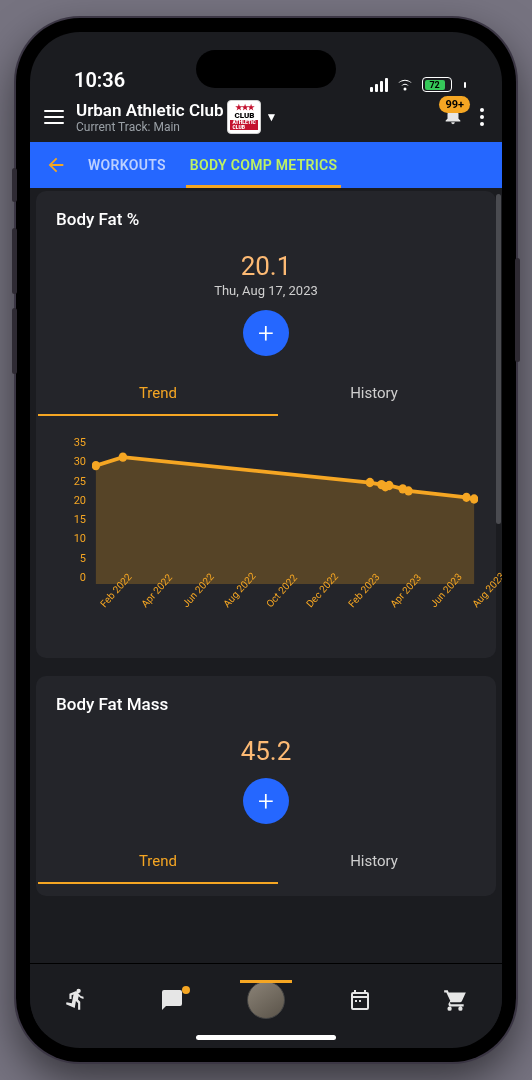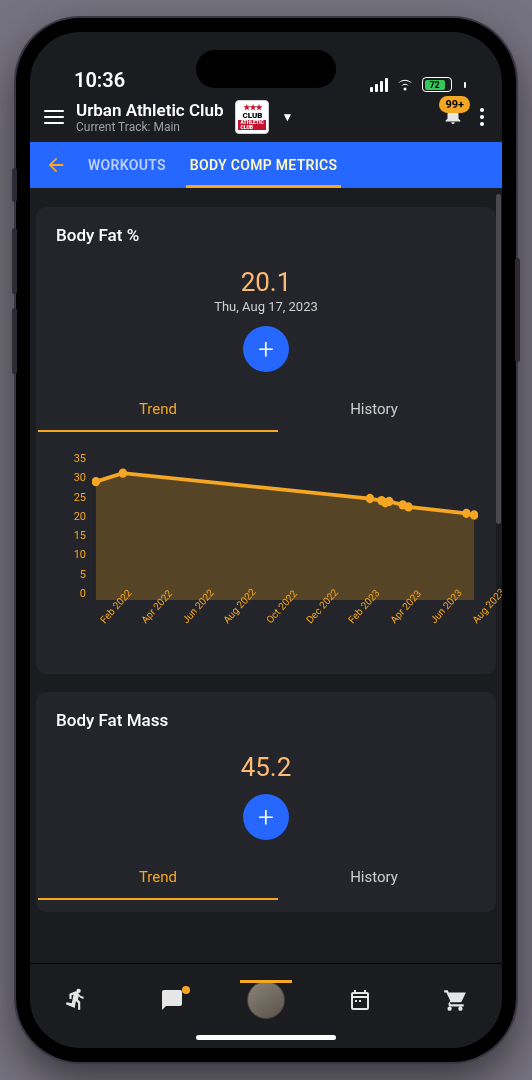--- a/index.html
+++ b/index.html
@@ -48,44 +48,44 @@
   .bars span:nth-child(3){height:11px} .bars span:nth-child(4){height:14px}
   .battery { display:flex; align-items:center; gap:12px; }
   .bbody { width:30px; height:15px; border:1.5px solid #fff; border-radius:4px; position:relative; }
   .bfill { position:absolute; inset:1.5px; width:72%; background:#35c759; border-radius:2px;
            display:flex; align-items:center; justify-content:center; font-size:9px; font-weight:700; color:#000;}
   .btip { width:2px; height:6px; background:#fff; border-radius:1px; }
 
   .hdr { display:flex; align-items:center; padding:8px 14px; gap:12px; }
   .hamb { display:flex; flex-direction:column; gap:4px; }
   .hamb span { width:20px; height:2px; background:#fff; border-radius:1px; }
-  .club { flex:1; display:flex; align-items:center; gap:12px; }
+  .club { flex:1; display:flex; align-items:center; gap:4px; }
   .club-t { color:#fff; font-weight:600; font-size:17px; }
   .club-s { color:#9aa0a6; font-size:12px; }
   .logo { width:34px; height:34px; background:#fff; border-radius:4px; padding:2px;
           display:flex; flex-direction:column; align-items:center; justify-content:center;
           font-size:8px; font-weight:900; color:#000; line-height:1; border:1px solid #d0d0d0;}
   .logo .stars { color:#c4122f; letter-spacing:-1px; font-size:8px;}
   .logo .ac { background:#c4122f; color:#fff; font-size:5px; padding:0 2px;}
   .chevd { color:#fff; font-size:12px; }
   .bell-wrap { position:relative; }
   .pill { position:absolute; top:-8px; right:-6px; background:#f5a623; color:#000;
           font-size:11px; font-weight:700; padding:2px 6px; border-radius:10px;}
   .dots { display:flex; flex-direction:column; gap:3px; padding:0 4px;}
   .dots span { width:4px; height:4px; background:#fff; border-radius:50%; }
 
   .segbar { background:#2567ff; height:46px; display:flex; align-items:center; padding:0 6px; }
   .back-a { width:40px; display:flex; justify-content:center; }
   .seg { color:#bcd0ff; font-size:14px; font-weight:600; padding:0 12px; height:100%;
          display:flex; align-items:center; letter-spacing:.3px; position:relative;}
-  .seg.act { color:#fef9c3; }
+  .seg.act { color:#bef264; }
   .seg.act::after { content:""; position:absolute; bottom:0; left:8px; right:8px; height:3px;
                     background:#f5a623; }
 
-  .scroll { flex:1; overflow:hidden; padding:19px 6px 0; position:relative;}
+  .scroll { flex:1; overflow:hidden; padding:3px 6px 0; position:relative;}
   .sb { position:absolute; right:1px; top:6px; width:5px; height:330px; background:#4a4b50;
         border-radius:3px; }
 
   .card { background:#24252a; border-radius:10px; padding:18px 14px 12px; margin-bottom:18px; }
   .card-t { color:#fff; font-size:17px; font-weight:500; margin-bottom:22px; padding-left:6px;}
   .big-n { color:#fdba74; font-size:26px; font-weight:400; text-align:center; }
   .big-d { color:#cfcfcf; font-size:13px; text-align:center; margin-top:2px;}
   .fab { width:46px; height:46px; background:#2567ff; border-radius:50%;
          display:flex; align-items:center; justify-content:center;
          margin:12px auto 20px; color:#fff; font-size:28px; font-weight:300;}

